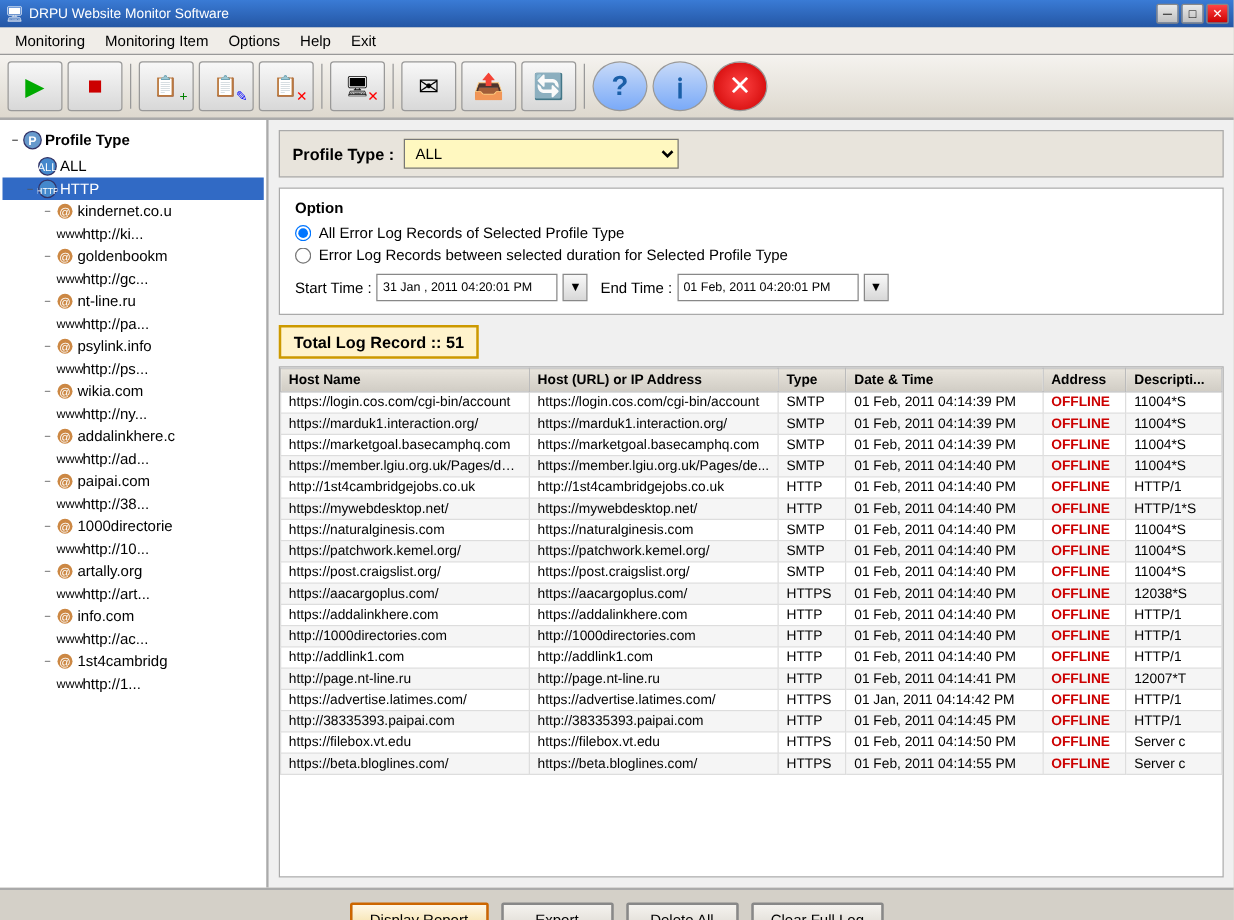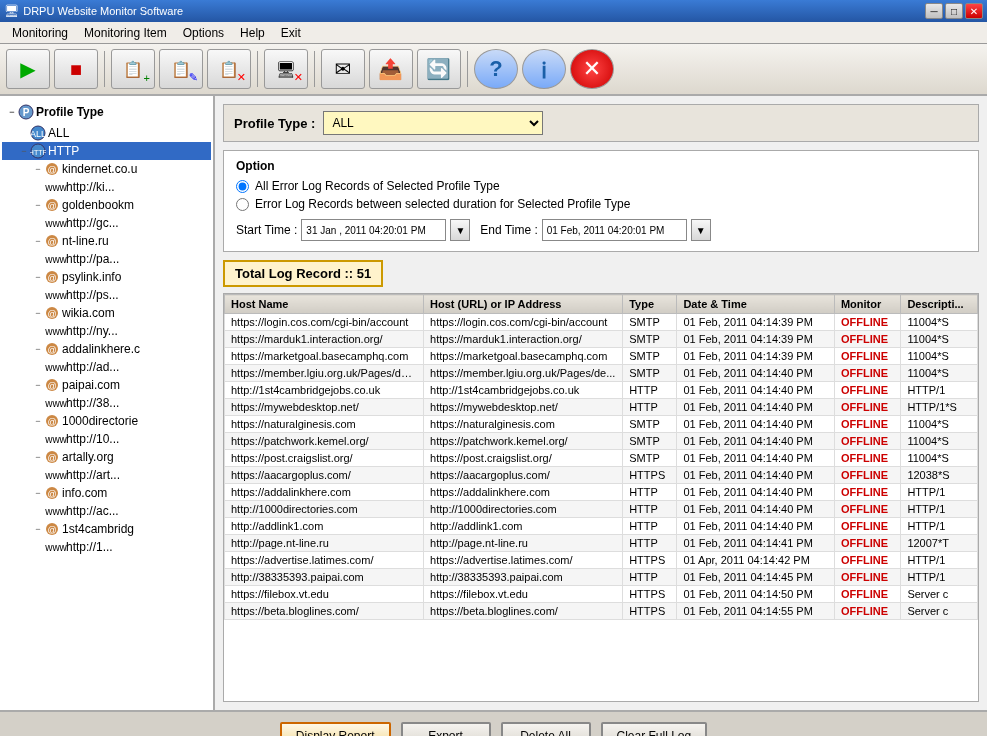--- a/index.html
+++ b/index.html
@@ -372,21 +372,21 @@
     </div>
 
     <div id="log-table-container">
       <table id="log-table">
         <thead>
           <tr>
             <th>Host Name</th>
             <th>Host (URL) or IP Address</th>
             <th>Type</th>
             <th>Date &amp; Time</th>
-            <th>Monitor</th>
+            <th>Address</th>
             <th>Descripti...</th>
           </tr>
         </thead>
         <tbody id="log-table-body">
         <tr>
       <td style="max-width:180px; overflow:hidden; text-overflow:ellipsis;">https://login.cos.com/cgi-bin/account</td>
       <td style="max-width:180px; overflow:hidden; text-overflow:ellipsis;">https://login.cos.com/cgi-bin/account</td>
       <td>SMTP</td>
       <td>01 Feb, 2011 04:14:39 PM</td>
       <td class="status-offline">OFFLINE</td>
@@ -493,21 +493,21 @@
       <td style="max-width:180px; overflow:hidden; text-overflow:ellipsis;">http://page.nt-line.ru</td>
       <td>HTTP</td>
       <td>01 Feb, 2011 04:14:41 PM</td>
       <td class="status-offline">OFFLINE</td>
       <td>12007*T</td>
     </tr>
             <tr>
       <td style="max-width:180px; overflow:hidden; text-overflow:ellipsis;">https://advertise.latimes.com/</td>
       <td style="max-width:180px; overflow:hidden; text-overflow:ellipsis;">https://advertise.latimes.com/</td>
       <td>HTTPS</td>
-      <td>01 Apr, 2011 04:14:42 PM</td>
+      <td>01 Jan, 2011 04:14:42 PM</td>
       <td class="status-offline">OFFLINE</td>
       <td>HTTP/1</td>
     </tr>
             <tr>
       <td style="max-width:180px; overflow:hidden; text-overflow:ellipsis;">http://38335393.paipai.com</td>
       <td style="max-width:180px; overflow:hidden; text-overflow:ellipsis;">http://38335393.paipai.com</td>
       <td>HTTP</td>
       <td>01 Feb, 2011 04:14:45 PM</td>
       <td class="status-offline">OFFLINE</td>
       <td>HTTP/1</td>

